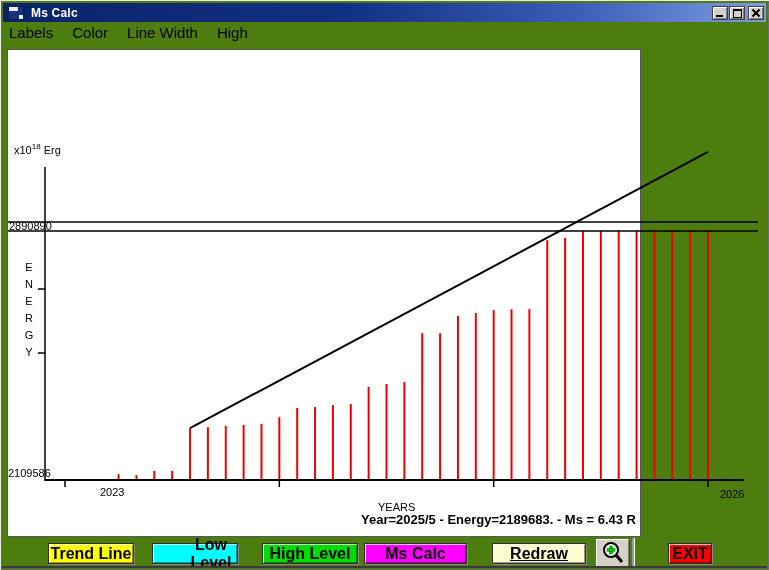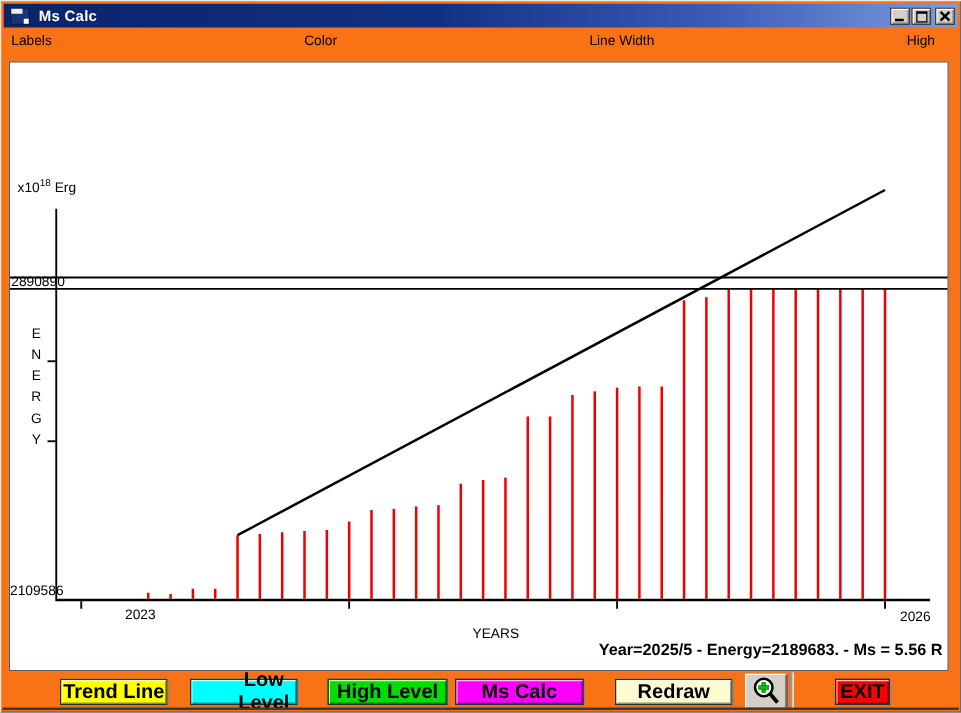--- a/index.html
+++ b/index.html
@@ -1,17 +1,17 @@
 <!DOCTYPE html>
 <html><head>
 <meta charset="utf-8">
 <style>
   html,body{margin:0;padding:0;background:#777;}
   .stage{
-    position:relative;width:769px;height:570px;background:#f97316;
+    position:relative;width:769px;height:570px;background:#4d7c0f;
     font-family:"Liberation Sans",sans-serif;overflow:hidden;
     box-shadow:inset 1px 1px 0 #eceae5, inset -1px -1px 0 #6b6b6b;
   }
   
   .titlebar{
     position:absolute;left:3px;top:3px;width:763px;height:19px;
     background:linear-gradient(90deg,#0a246a 0%,#123083 45%,#3d5cb8 75%,#7d9ce0 100%);
     display:flex;align-items:center;padding:0 2px;box-sizing:border-box;
   }
   .appicon{width:14px;height:12px;margin-left:3px;position:relative;background:#16337e;border:1px solid #0a1b4a;}
@@ -27,26 +27,26 @@
   .wbtn.close{margin-left:2px;}
   .glyph-min{position:absolute;left:3px;bottom:2px;width:7px;height:2px;background:#000;}
   .glyph-max{position:absolute;left:3px;top:2px;width:7px;height:6px;border:1px solid #000;border-top-width:2px;}
   .glyph-x1,.glyph-x2{position:absolute;left:2px;top:5px;width:10px;height:2px;background:#000;}
   .glyph-x1{transform:rotate(45deg);}
   .glyph-x2{transform:rotate(-45deg);}
   
   .menubar{
     position:absolute;left:3px;top:22px;width:763px;height:21px;
     display:flex;align-items:center;padding-left:5px;box-sizing:border-box;
-    font-size:11px;color:#000;justify-content:space-between;
+    font-size:15px;color:#000;
   }
   .menuitem{margin-right:17px;padding:2px 1px;}
   
   .panel{
-    position:absolute;left:7px;top:49px;width:752px;height:488px;
+    position:absolute;left:7px;top:49px;width:634px;height:488px;
     background:#fff;border:1px solid #58585c;box-sizing:border-box;z-index:1;
   }
   .plabel{position:absolute;font-size:11px;color:#000;white-space:nowrap;z-index:2;}
   .unitlabel sup{font-size:8px;}
   .energy-vert{
     writing-mode:vertical-rl;text-orientation:upright;
     letter-spacing:5px;font-size:11px;
   }
   .status{
     position:absolute;right:4px;top:462px;font-size:13px;font-weight:bold;
@@ -100,21 +100,21 @@
   </div>
 
   <div class="panel">
     <div class="plabel unitlabel" style="left:6px;top:92px;"><span>x10</span><sup>18</sup>&nbsp;<span>Erg</span></div>
     <div class="plabel energy-vert" style="left:15px;top:211px;">ENERGY</div>
     <div class="plabel" style="left:1px;top:170px;">2890890</div>
     <div class="plabel" style="left:0px;top:417px;">2109586</div>
     <div class="plabel" style="left:60px;top:436px;margin-left:32px;">2023</div>
     <div class="plabel" style="left:712px;top:438px;">2026</div>
     <div class="plabel" style="left:370px;top:451px;">YEARS</div>
-    <div class="status">Year=2025/5 - Energy=2189683. - Ms = 5.56 R</div>
+    <div class="status">Year=2025/5 - Energy=2189683. - Ms = 6.43 R</div>
   </div>
 
   <svg id="chart-svg" width="769" height="570" viewBox="0 0 769 570">
       <line x1="118.58333333333334" y1="479" x2="118.58333333333334" y2="474.14840234881416" stroke="#ee0000" stroke-width="2"></line>
       <line x1="136.4444444444282" y1="479" x2="136.4444444444282" y2="475.1207198962861" stroke="#ee0000" stroke-width="2"></line>
       <line x1="154.3055555555718" y1="479" x2="154.3055555555718" y2="470.9073438572409" stroke="#ee0000" stroke-width="2"></line>
       <line x1="172.16666666666669" y1="479" x2="172.16666666666669" y2="470.9073438572409" stroke="#ee0000" stroke-width="2"></line>
       <line x1="190.02777777776151" y1="479" x2="190.02777777776151" y2="428.12537176847405" stroke="#ee0000" stroke-width="2"></line>
       <line x1="207.88888888890514" y1="479" x2="207.88888888890514" y2="427.15305422100204" stroke="#ee0000" stroke-width="2"></line>
       <line x1="225.75" y1="479" x2="225.75" y2="425.85663082437276" stroke="#ee0000" stroke-width="2"></line>
@@ -155,21 +155,21 @@
       <line x1="493.6666666666667" y1="481" x2="493.6666666666667" y2="487" stroke="#000000" stroke-width="1.5"></line>
       <line x1="708" y1="481" x2="708" y2="487" stroke="#000000" stroke-width="1.5"></line>
       <line x1="38" y1="289" x2="45" y2="289" stroke="#000000" stroke-width="1.5"></line>
       <line x1="38" y1="353" x2="45" y2="353" stroke="#000000" stroke-width="1.5"></line>
     </svg>
 
   <button class="cbtn" style="left: 48px; width: 86px; background: rgb(255, 255, 0);">Trend Line</button>
   <button class="cbtn" style="left: 152px; width: 86px; background: rgb(0, 255, 255); padding-left: 32px;">Low Level</button>
   <button class="cbtn" style="left: 262px; width: 96px; background: rgb(0, 221, 0);">High Level</button>
   <button class="cbtn" style="left: 364px; width: 103px; background: rgb(255, 0, 255);">Ms Calc</button>
-  <button class="cbtn" style="left: 492px; width: 94px; background: rgb(253, 251, 208);">Redraw</button>
+  <button class="cbtn" style="left: 492px; width: 94px; background: rgb(253, 251, 208); text-decoration: underline;">Redraw</button>
 
   <button class="zoombtn">
     <svg width="24" height="24" viewBox="0 0 24 24">
       <circle cx="10" cy="9" r="7" fill="#ffffff" stroke="#000000" stroke-width="2"></circle>
       <rect x="8.5" y="5" width="3" height="8" fill="#00c400" stroke="#007700" stroke-width="0.5"></rect>
       <rect x="6" y="7.5" width="8" height="3" fill="#00c400" stroke="#007700" stroke-width="0.5"></rect>
       <line x1="15" y1="14" x2="21" y2="21" stroke="#000000" stroke-width="3"></line>
     </svg>
   </button>
   <div class="tdivider"></div>

